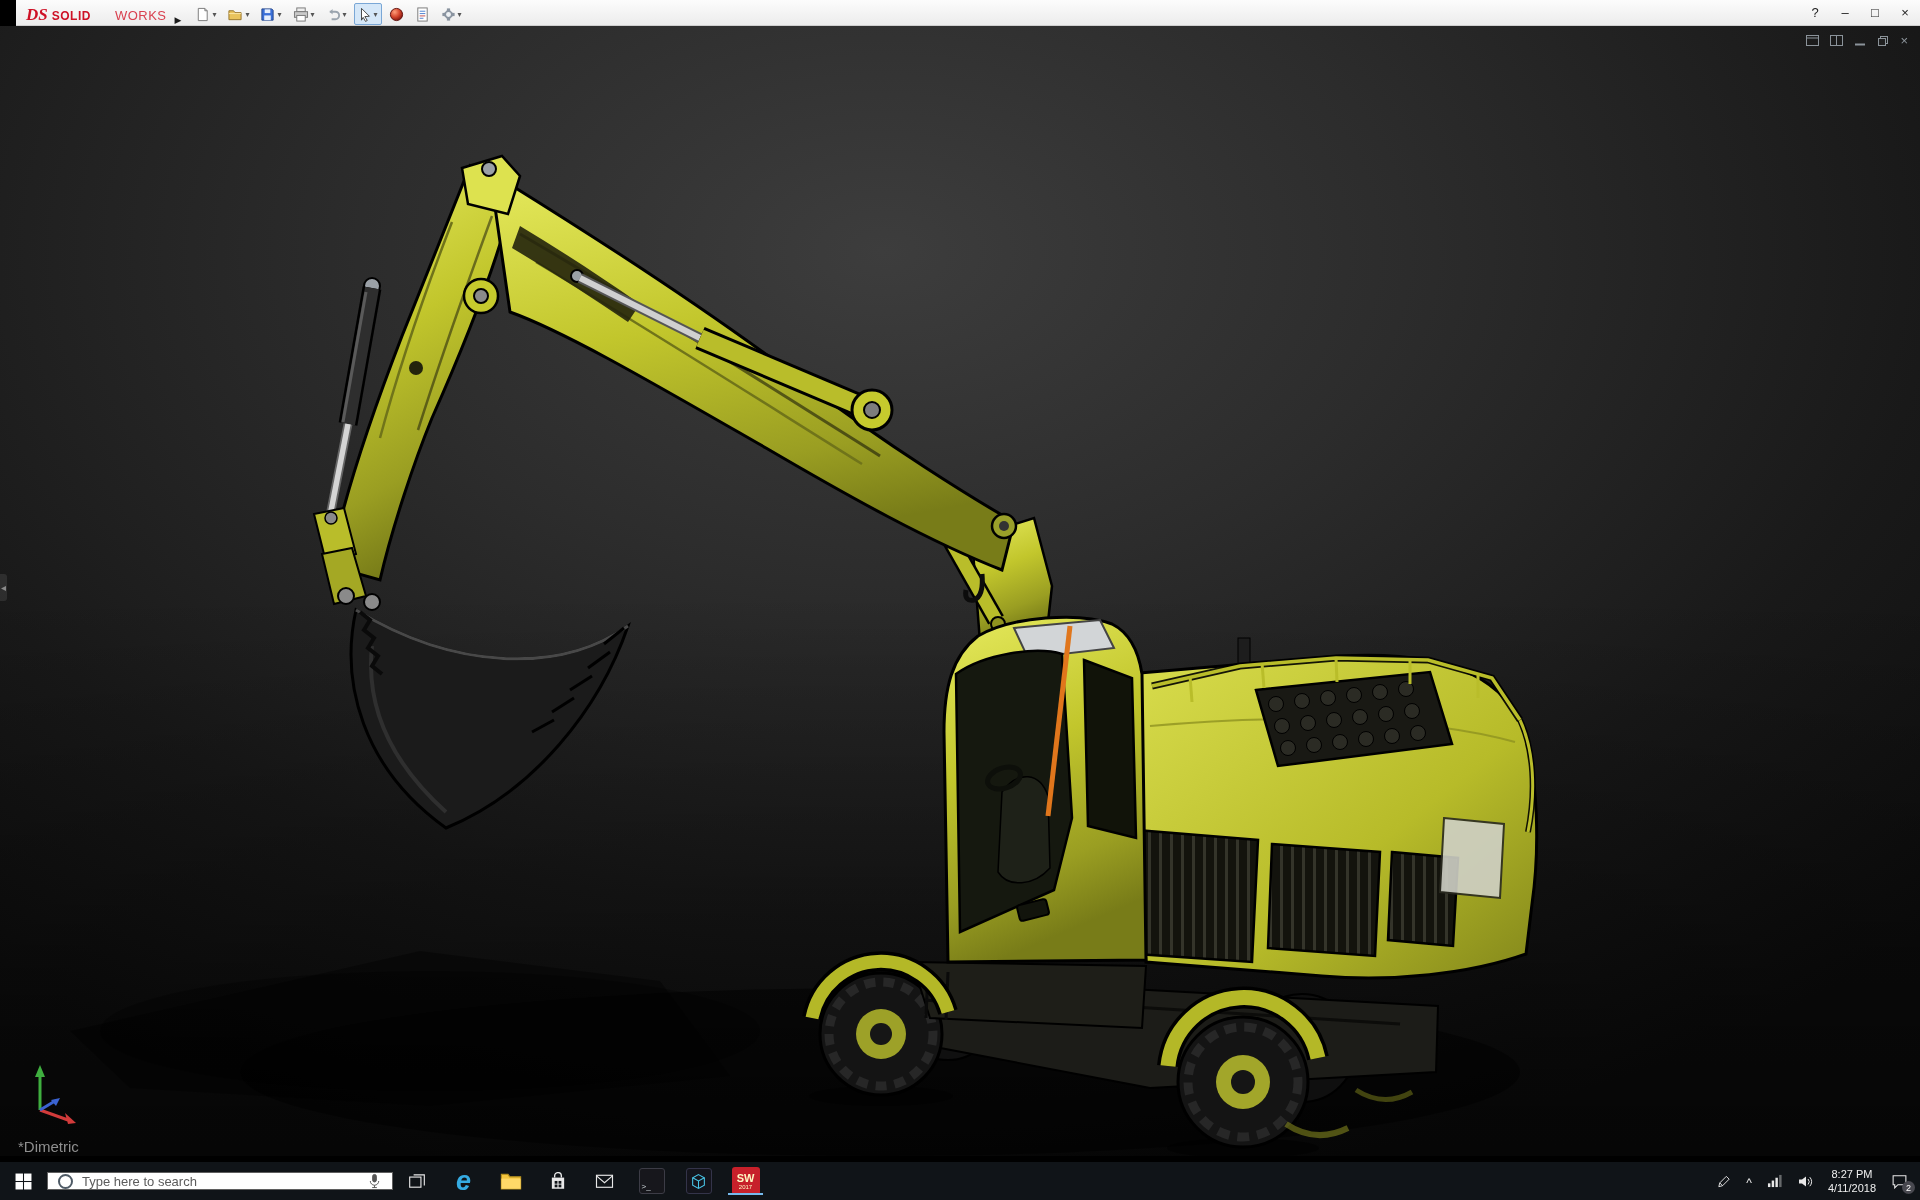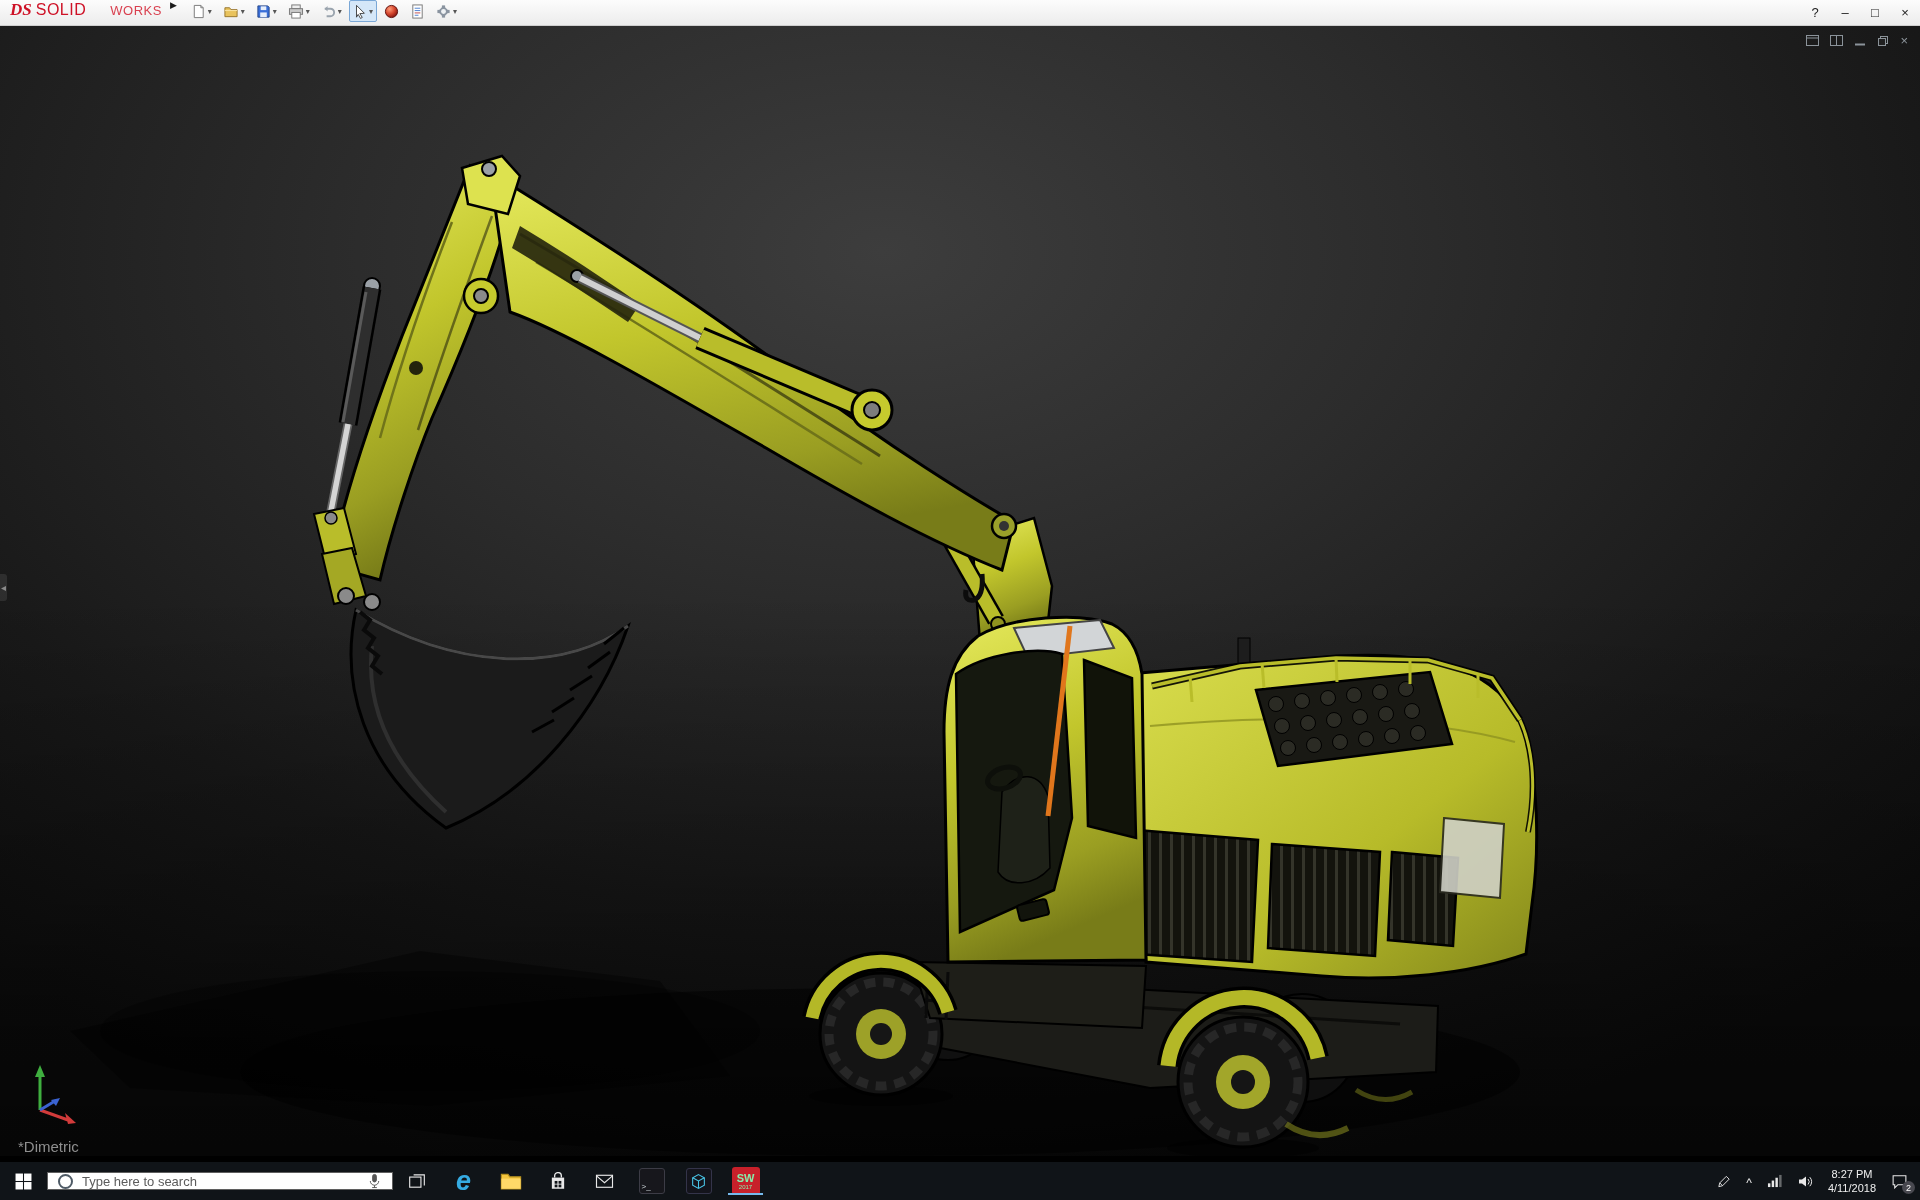--- a/index.html
+++ b/index.html
@@ -1,27 +1,27 @@
 <!DOCTYPE html>
 <html><head>
 <meta charset="utf-8">
 <style>
   * { margin:0; padding:0; box-sizing:border-box; }
   html,body { width:1920px; height:1200px; overflow:hidden; background:#000;
     font-family:"Liberation Sans","DejaVu Sans",sans-serif; }
   .stage { position:relative; width:1920px; height:1200px; }
 
   
-  .titlebar { position:absolute; top:0; left:0; right:0; height:26px;
+  .titlebar { position:absolute; top:0; left:16px; right:0; height:26px;
     background:linear-gradient(#fcfcfc,#ececec); border-bottom:1px solid #cfcfcf;
-    display:flex; align-items:flex-start; z-index:30; }
+    display:flex; align-items:flex-end; z-index:30; }
   .logo { display:flex; align-items:baseline; padding-left:10px; white-space:nowrap; }
   .logo .ds { font-family:"Liberation Serif",serif; font-style:italic; font-weight:bold;
     font-size:17px; color:#ce1126; margin-right:4px; }
-  .logo .solid { font-weight:normal; font-size:16px; color:#ce1126; letter-spacing:.5px; }
+  .logo .solid { font-weight:bold; font-size:12px; color:#ce1126; letter-spacing:.5px; }
   .logo .works { font-weight:normal; font-size:13px; color:#d9404f; letter-spacing:.5px;margin-left:24px; }
   .flyout { margin:0 10px 0 8px; font-size:9px; color:#1a1a1a; }
   .tb { display:flex; align-items:center; gap:3px; }
   .tb-btn { display:flex; align-items:center; height:22px; padding:0 3px; border-radius:2px; border:1px solid transparent; }
   .tb-btn.active { background:#d5e7f8; border:1px solid #7aa7d6; }
   .tb-btn svg { display:block; }
   .dd { font-size:8px; color:#555; margin-left:2px; }
   .win-title { position:absolute; left:400px; right:400px; text-align:center; font-size:11px;
     color:#333; pointer-events:none; }
   .win-controls { margin-left:auto; display:flex; align-items:center; height:100%; }
@@ -57,21 +57,21 @@
     align-items:center; gap:9px; padding:0 10px; }
   .cortana { width:15px; height:15px; border:2px solid #4f5b66; border-radius:50%; flex:none; }
   .search input { border:none; outline:none; flex:1; font-size:13px; color:#444;
     font-family:inherit; background:transparent; }
   .search input::placeholder { color:#5c5c5c; opacity:1; }
   .edge-e { font-size:27px; font-weight:bold; color:#35abe2; font-style:italic; }
   .dark-sq { width:26px; height:26px; background:#17171c; border:1px solid #3c3c46;
     border-radius:3px; display:flex; align-items:flex-end; padding:2px; color:#cfd6da; font-size:8px; }
   .cube-sq { width:26px; height:26px; background:#14141c; border:1px solid #34344a; border-radius:3px;
     display:flex; align-items:center; justify-content:center; }
-  .sw-sq { width:28px; height:28px; background:#c7202a; border-radius:3px; color:#86efac;
+  .sw-sq { width:28px; height:28px; background:#c7202a; border-radius:3px; color:#fef9c3;
     display:flex; flex-direction:column; align-items:center; justify-content:center; line-height:1; }
   .sw-sq .t { font-size:11px; font-weight:bold; }
   .sw-sq .b { font-size:6px; }
   .tray { margin-left:auto; display:flex; align-items:center; gap:15px; padding-right:12px;
     color:#e8e8e8; }
   .tray-chevron { font-size:12px; color:#e8e8e8; transform:translateY(2px); }
   .clock { text-align:center; font-size:11px; line-height:1.3; color:#f0f0f0; }
   .action-center { position:relative; display:flex; align-items:center; }
   .ac-badge { position:absolute; right:-7px; bottom:-5px; background:#48484f; color:#fff;
     font-size:9px; min-width:13px; height:13px; border-radius:7px; display:flex;

